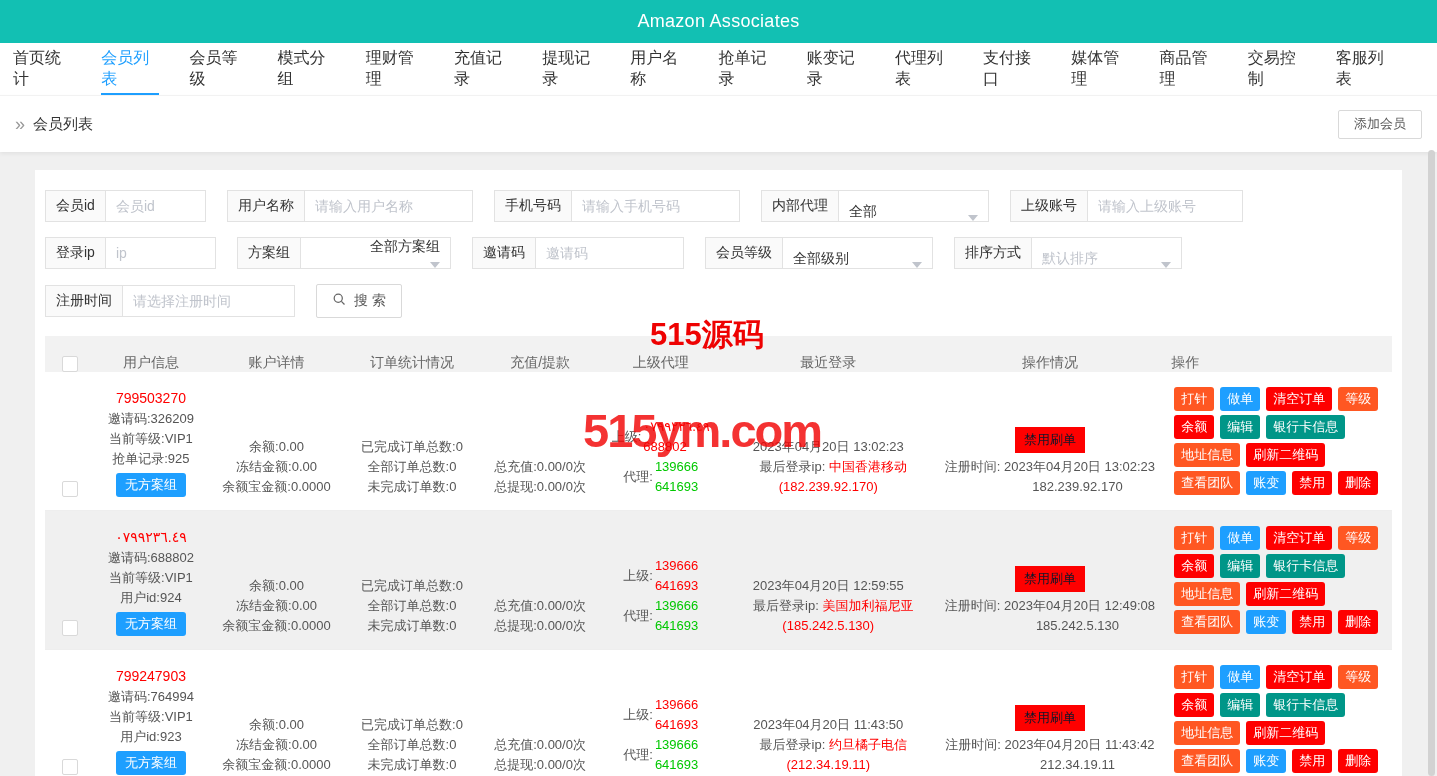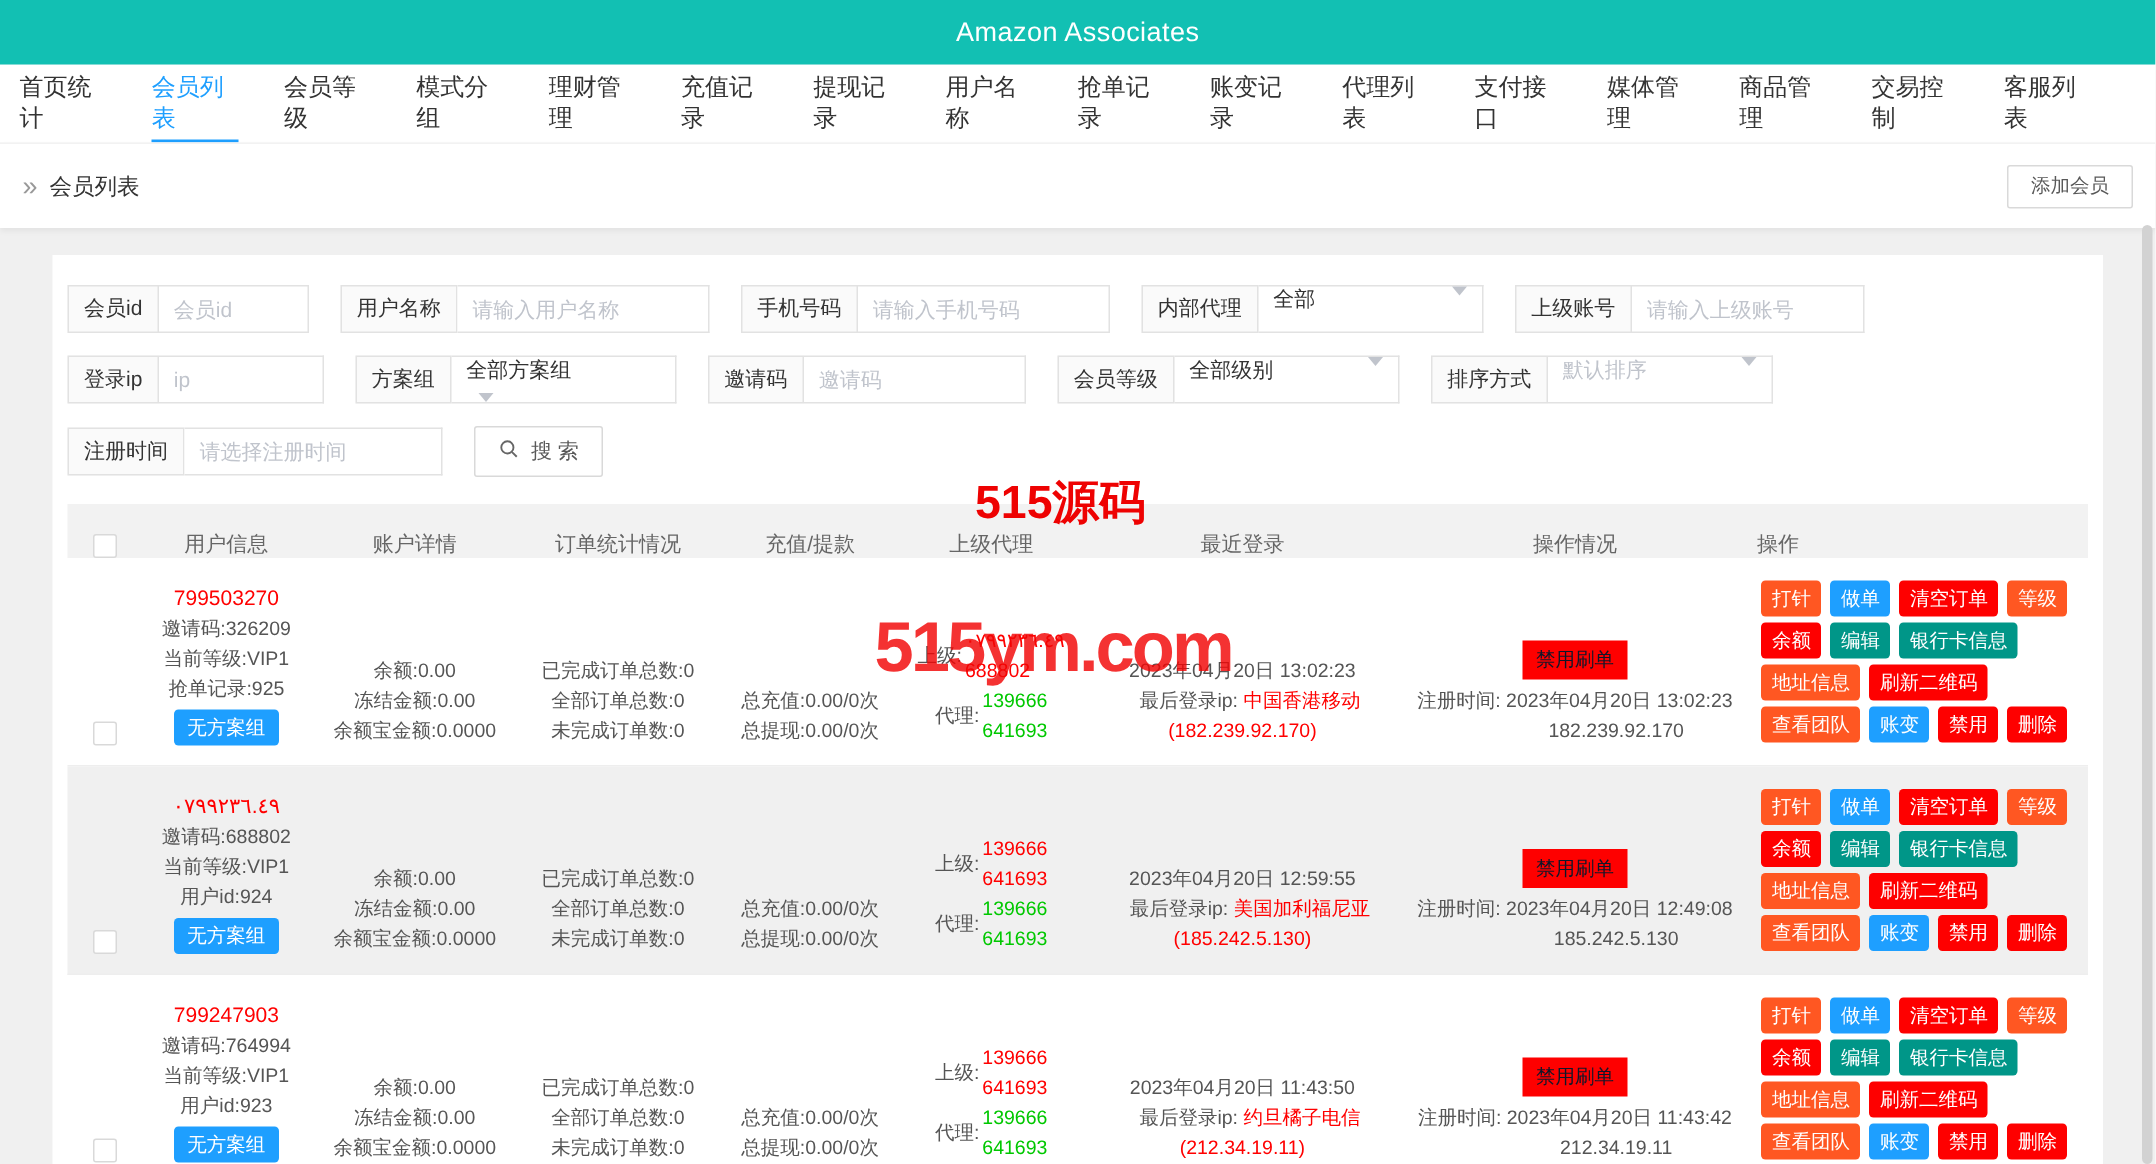--- a/index.html
+++ b/index.html
@@ -27,21 +27,21 @@
   .add-btn{margin-left:auto;background:#fff;border:1px solid #d9d9d9;border-radius:2px;height:29px;padding:0 15px;font-size:13px;color:#595959;cursor:pointer;font-family:inherit;}
   
   .page{padding:18px 35px 0 35px;}
   .card{background:#fff;padding:20px 10px 0 10px;min-height:606px;position:relative;}
   
   .frow{display:flex;flex-wrap:nowrap;margin-bottom:15px;align-items:center;}
   .fgroup{display:inline-flex;margin-right:21px;height:32px;}
   .flabel{background:#fafafa;border:1px solid #e2e2e2;padding:0 10px;font-size:14px;color:#333;display:flex;align-items:center;white-space:nowrap;}
   .finput{border:1px solid #e2e2e2;border-left:none;padding:0 10px;font-size:14px;color:#333;outline:none;font-family:inherit;}
   .finput::placeholder{color:#c0c4cc;}
-  .fselect{border:1px solid #e2e2e2;border-left:none;display:flex;align-items:flex-start;padding:0 10px;cursor:pointer;justify-content:space-between;}
+  .fselect{border:1px solid #e2e2e2;border-left:none;display:flex;align-items:flex-end;padding:0 10px;cursor:pointer;justify-content:space-between;}
   .sval{font-size:14px;color:#333;}
   .sval.muted{color:#c0c4cc;}
   .caret{width:0;height:0;border-left:5px solid transparent;border-right:5px solid transparent;border-top:6px solid #c0c4cc;margin-left:8px;}
   .search-btn{display:inline-flex;align-items:center;gap:7px;border:1px solid #d9d9d9;background:#fff;height:34px;padding:0 15px;font-size:14px;color:#595959;border-radius:2px;cursor:pointer;font-family:inherit;}
   
   .tbl{margin-top:18px;}
   .trow{display:flex;border-bottom:1px solid #eee;padding:13px 0;font-size:13px;line-height:20px;color:#555;align-items:flex-end;}
   .trow.shaded{background:#f0f0f0;}
   .thead{background:#f2f2f2;padding:0;height:36px;font-size:14px;color:#666;border-bottom:none;}
   .tcell{display:flex;flex-direction:column;align-items:center;justify-content:center;text-align:center;}

